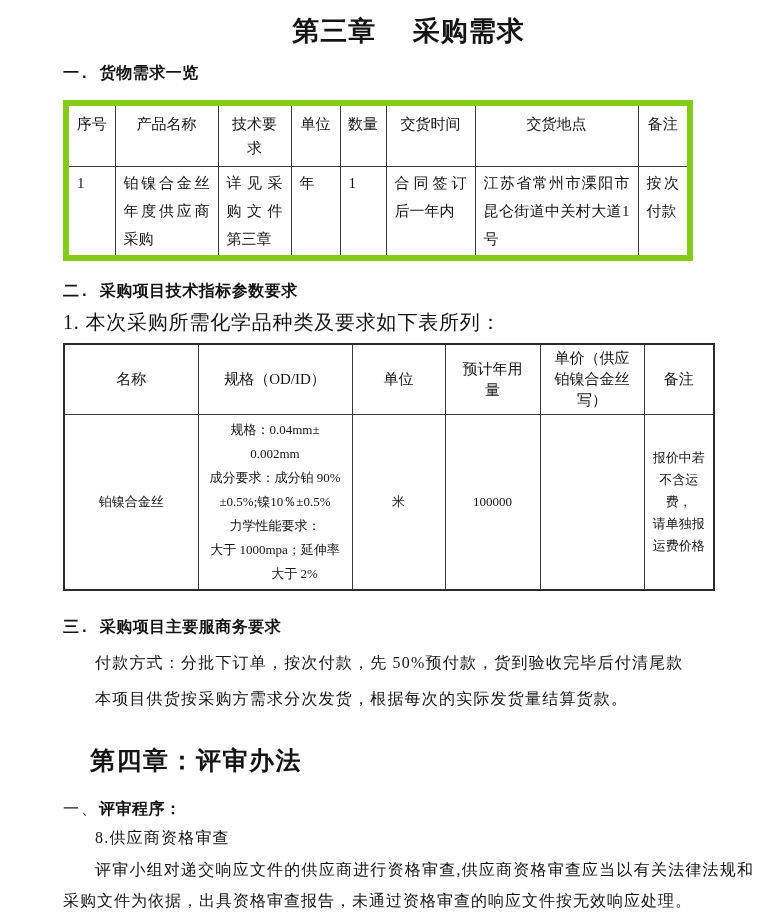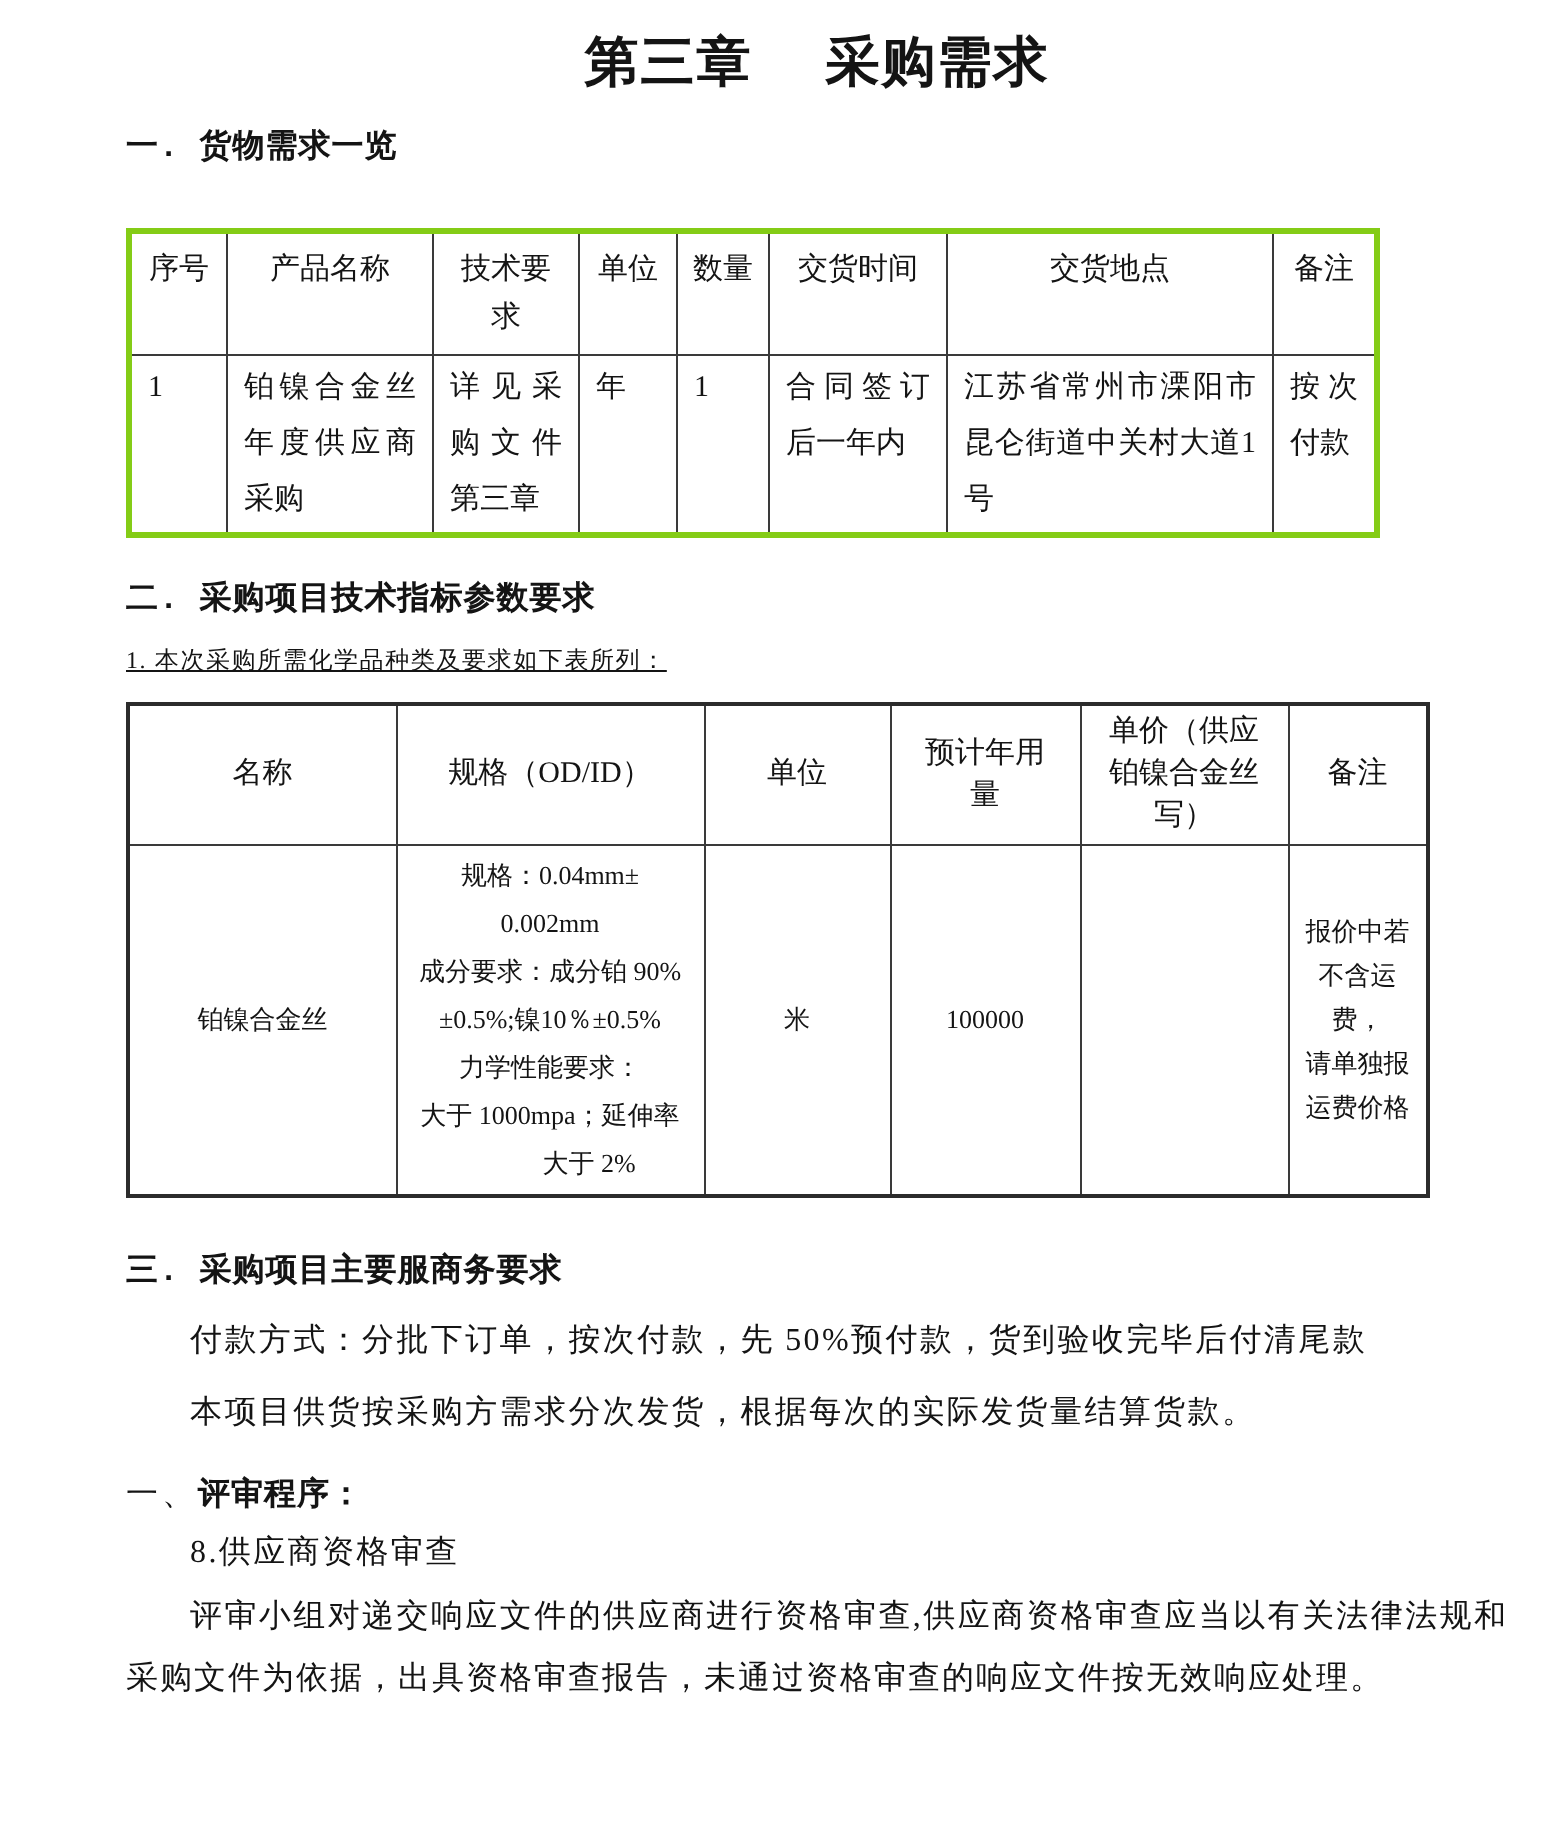--- a/index.html
+++ b/index.html
@@ -51,24 +51,24 @@
     line-height:21px;
     letter-spacing:1.2px;
     text-align:justify;
   }
   .indent{text-indent:2em;}
   .mt13{margin-top:13px;}
   .mt15{margin-top:15px;}
   .mt8{margin-top:8px;}
   .mt6{margin-top:6px;}
   .wide-lh{line-height:31px;letter-spacing:1px;}
-  .intro{margin:9px 0 0 0;font-size:12px;line-height:21px;letter-spacing:0.8px;text-decoration:underline;}
+  .intro{margin:9px 0 0 0;font-size:20px;line-height:21px;letter-spacing:0.8px;}
   
   table{border-collapse:collapse;table-layout:fixed;}
-  .t1{width:624px;margin-top:29px;border:3px solid #84cc16;}
+  .t1{width:624px;margin-top:15px;border:6px solid #84cc16;}
   .t2{width:650px;margin-top:10px;border:2px solid #2c2c2c;}
   th,td{border:1px solid #3a3a3a;font-weight:400;box-sizing:border-box;}
   
   .t1 th{
     font-size:15px;line-height:24px;padding:6px 4px;
     text-align:center;vertical-align:top;white-space:pre-wrap;
   }
   .t1 .bdy td{
     font-size:15px;line-height:28px;padding:2px 8px;
     vertical-align:top;
@@ -183,20 +183,21 @@
 运费价格</td>
     </tr>
   </tbody>
     </table>
 
   <div class="h-sec s3">三. 采购项目主要服商务要求</div>
 
   <p class="bp indent mt13">付款方式：分批下订单，按次付款，先 50%预付款，货到验收完毕后付清尾款</p>
   <p class="bp indent mt15">本项目供货按采购方需求分次发货，根据每次的实际发货量结算货款。</p>
 
+  <h2 class="chap4">第四章：评审办法</h2>
 
   <div class="proc">
     <span class="prefix">一、</span><span class="label">评审程序：</span>
   </div>
 
   <p class="bp indent mt8">8.供应商资格审查</p>
   <p class="bp indent mt6 wide-lh">评审小组对递交响应文件的供应商进行资格审查,供应商资格审查应当以有关法律法规和采购文件为依据，出具资格审查报告，未通过资格审查的响应文件按无效响应处理。</p>
 
 </div>
 

